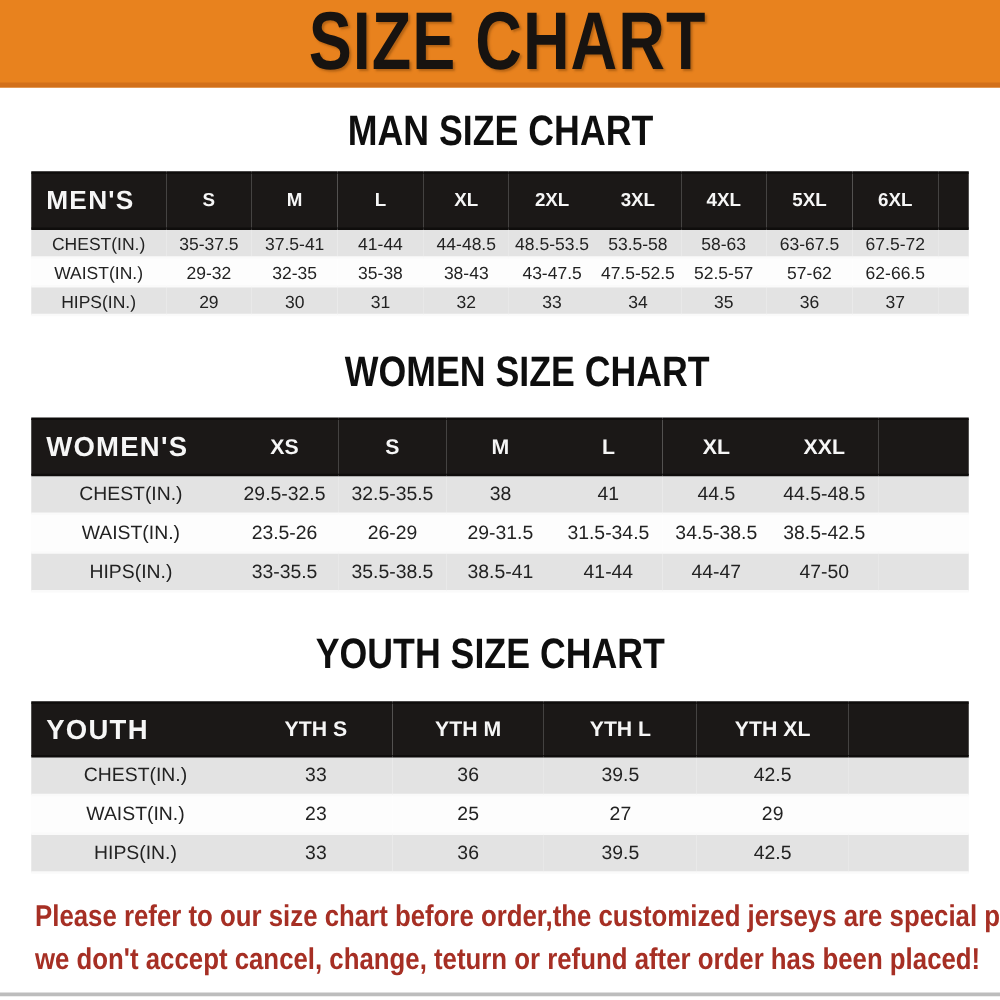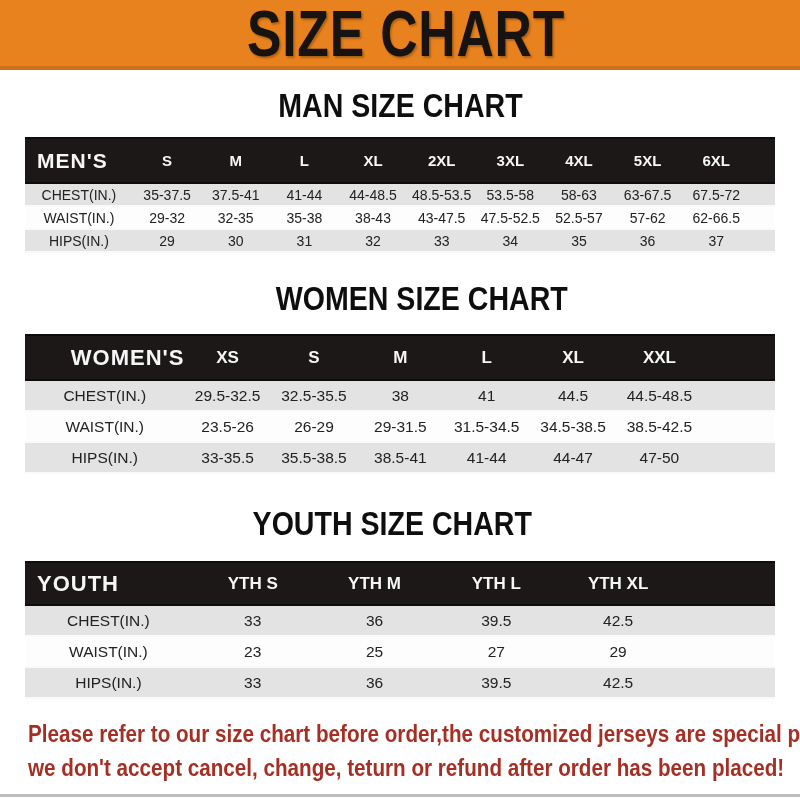--- a/index.html
+++ b/index.html
@@ -57,21 +57,21 @@
   table.men tbody tr{height:23px;}
   table.men th.lbl{font-size:21px;}
   table.men th.c{font-size:15px;}
   table.men td{font-size:14px;}
   table.men .lbl{width:13%;}
   table.men .c{width:9.3%;}
   table.men .sp{width:3.3%;}
   
   table.women thead tr{height:45px;}
   table.women tbody tr{height:31px;}
-  table.women th.lbl{font-size:22px;text-align:right;}
+  table.women th.lbl{font-size:22px;}
   table.women th.c{font-size:17px;}
   table.women td{font-size:15.5px;}
   table.women .lbl{width:20%;}
   table.women .c{width:11.7%;}
   table.women .sp{width:9.8%;}
   
   table.youth thead tr{height:43px;}
   table.youth tbody tr{height:31px;}
   table.youth th.lbl{font-size:22px;}
   table.youth th.c{font-size:17px;}

